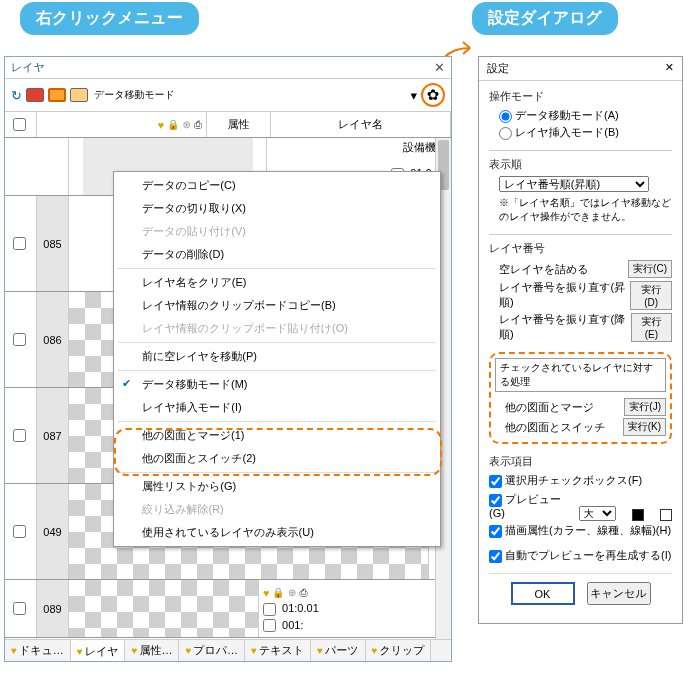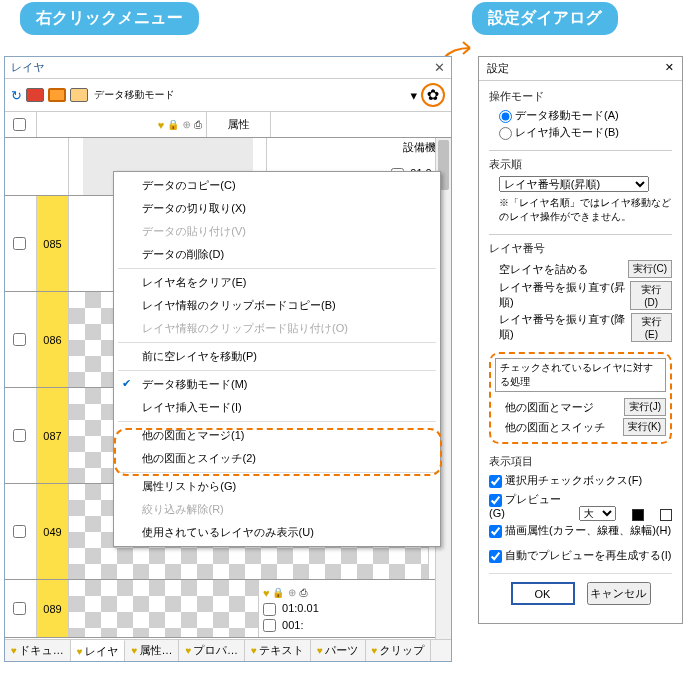--- a/index.html
+++ b/index.html
@@ -44,21 +44,21 @@
 .list-area { position: relative; height: 520px; overflow: hidden; }
 .scroll-v { position: absolute; right: 0; top: 0; bottom: 0; width: 16px; background: #f0f0f0; border-left: 1px solid #ccc; }
 .scroll-v .thumb { position: absolute; left: 2px; right: 2px; top: 2px; height: 50px; background: #c0c0c0; border-radius: 2px; }
 .scroll-v .arr { position: absolute; left:0; right:0; height: 14px; text-align: center; font-size: 9px; color: #555; }
 .scroll-v .arr.down { bottom: 0; }
 
 .row { display: flex; align-items: center; height: 96px; border-bottom: 1px solid #999; }
 .row.short { height: 58px; }
 .rcell { border-right: 1px solid #ccc; height: 100%; display: flex; align-items: center; justify-content: center; }
 .rcell.chk { width: 32px; flex-direction: column; }
-.rcell.num { width: 32px; background: #fde047; }
+.rcell.num { width: 32px; background: #e5e5e5; }
 .rcell.thumb { width: 190px; position: relative; }
 .rcell.thumb.dbl { width: 360px; }
 .rcell.info { flex: 1; flex-direction: column; align-items: flex-start; padding: 2px 4px; font-size: 10px; }
 .rcell.info .iconrow { display: flex; gap: 3px; margin-top: 2px; }
 
 .checker { background-image:
   linear-gradient(45deg,#d0d0d0 25%,transparent 25%),
   linear-gradient(-45deg,#d0d0d0 25%,transparent 25%),
   linear-gradient(45deg,transparent 75%,#d0d0d0 75%),
   linear-gradient(-45deg,transparent 75%,#d0d0d0 75%);
@@ -143,20 +143,21 @@
     <div class="hcell chk">
         <input type="checkbox" style="">
       </div>
     <div class="hcell icons">
       <span class="bulb">♥</span>
       <span class="lock">🔒</span>
       <span class="globe">⊕</span>
       <span class="printer">⎙</span>
     </div>
     <div class="hcell attr">属性</div>
+    <div class="hcell name">レイヤ名</div>
   </div>
 
   <div class="list-area">
 
     <div class="row short">
       <div class="rcell chk" style="width:64px"></div>
       <div class="rcell thumb" style="width:198px">
           <div class="greybg"></div>
         </div>
       <div class="rcell info">

